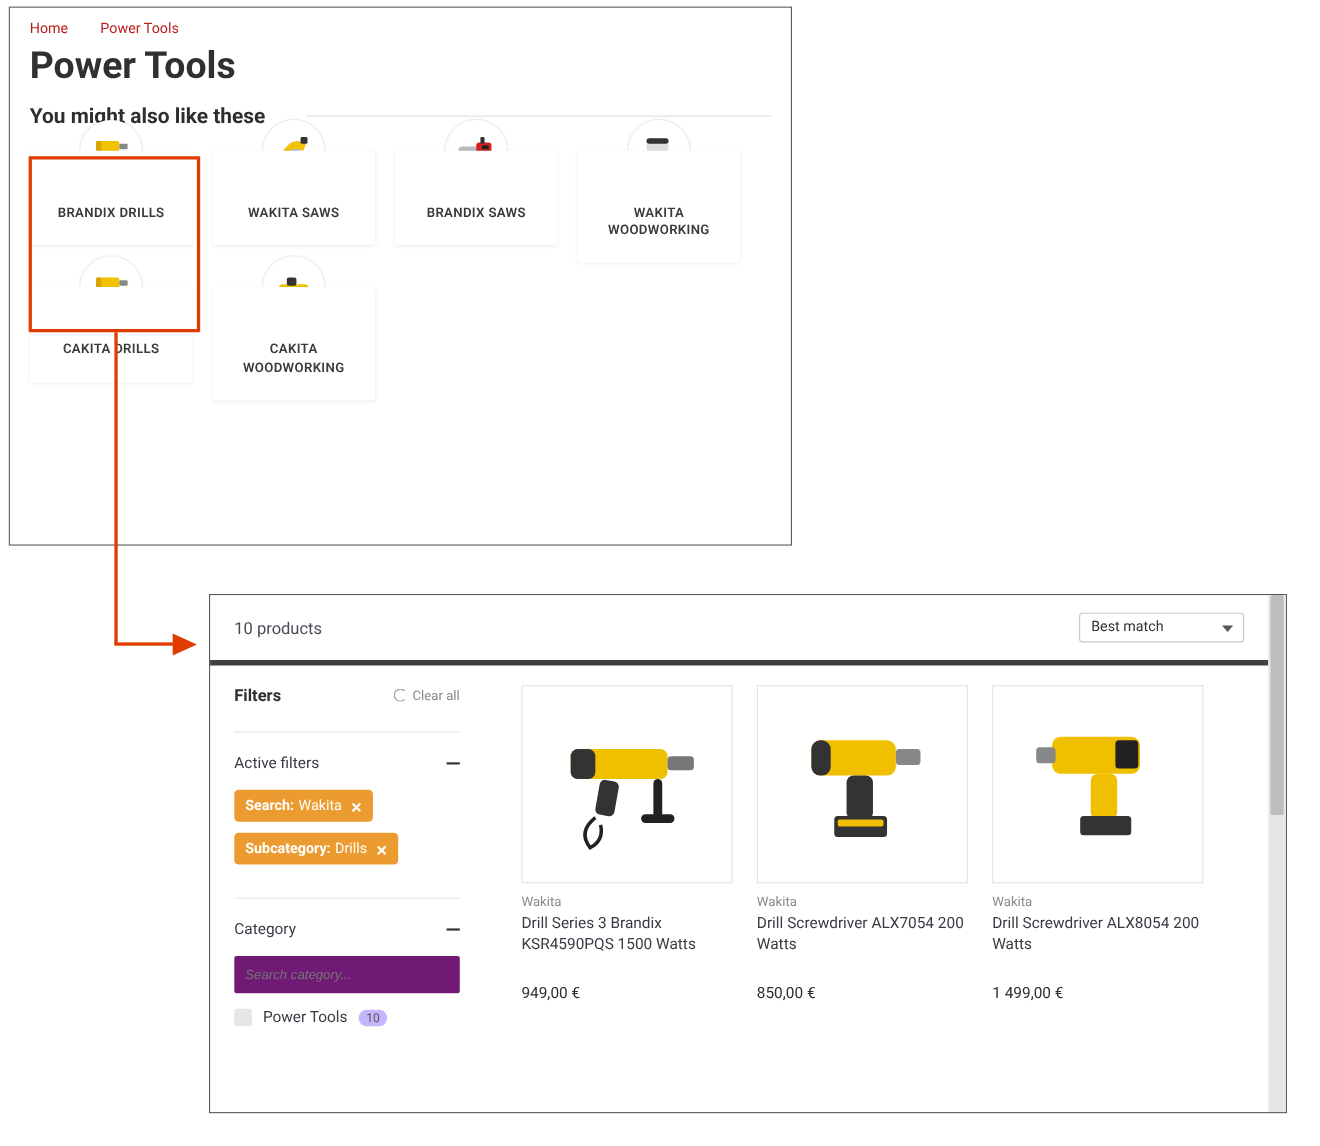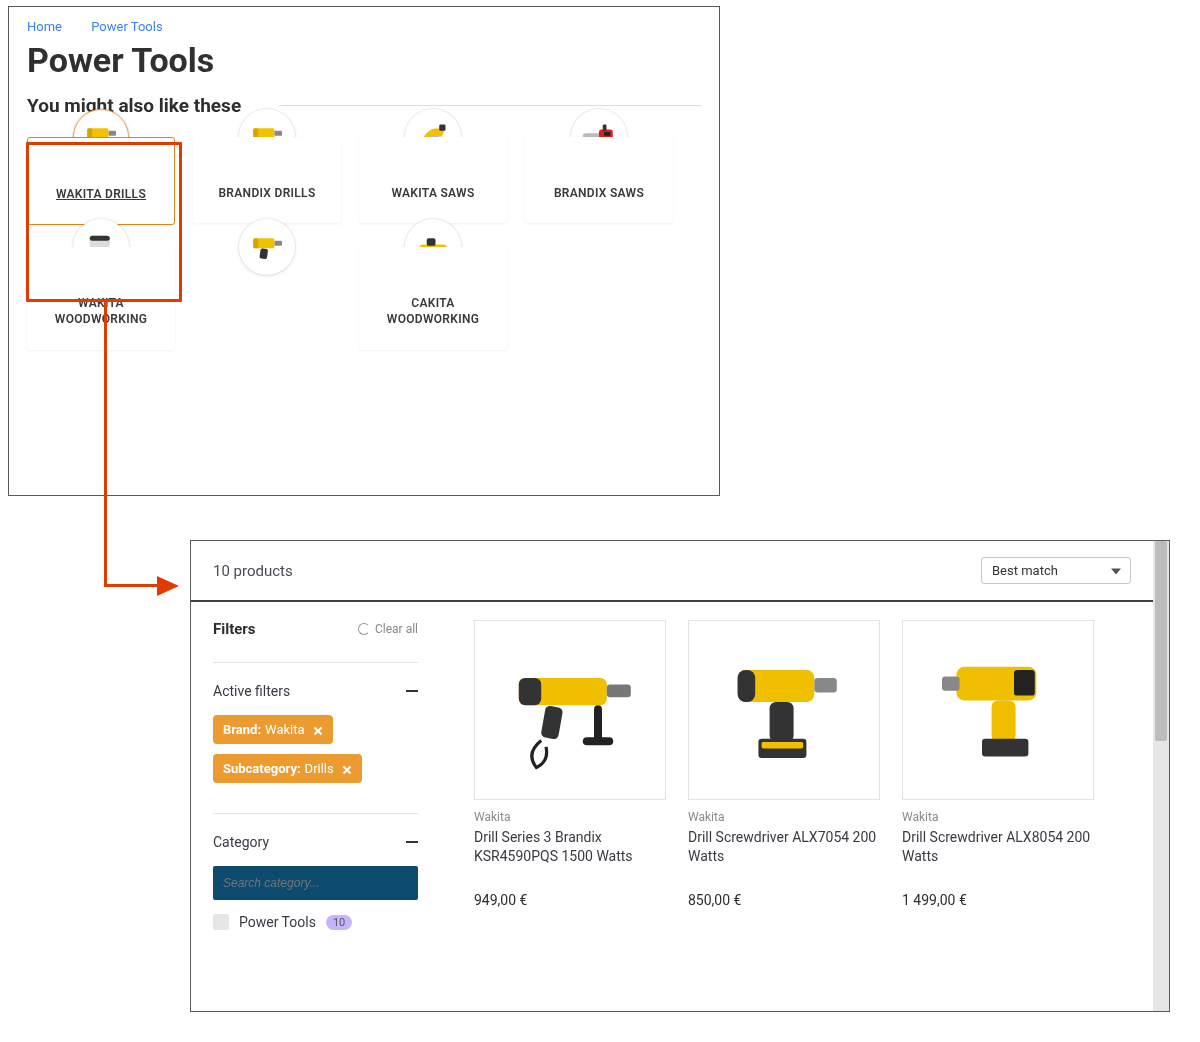--- a/index.html
+++ b/index.html
@@ -18,21 +18,21 @@
       top: 6px;
       left: 8px;
       width: 712px;
       height: 490px;
       border: 1px solid #5a5a5a;
       background: #fff;
       padding: 12px 18px 18px 18px;
     }
     .breadcrumb {
       font-size: 13px;
-      color: #3b82f6;
+      color: #b91c1c;
       margin-bottom: 6px;
     }
     .breadcrumb span { margin-right: 26px; }
     .page-title {
       font-size: 34px;
       font-weight: 700;
       color: #303030;
       margin-bottom: 14px;
     }
     .subheading-row {
@@ -161,21 +161,21 @@
 
     .panel2-content {
       padding-right: 16px;
     }
 
     .p2-topbar {
       display: flex;
       align-items: center;
       justify-content: space-between;
       padding: 16px 22px 16px 22px;
-      border-bottom: 2px solid #404040;
+      border-bottom: 5px solid #404040;
     }
     .p2-count {
       font-size: 15px;
       color: #4a4a55;
     }
     .p2-sort {
       border: 1px solid #c6c6c6;
       border-radius: 3px;
       padding: 5px 30px 5px 10px;
       font-size: 13px;
@@ -270,21 +270,21 @@
       position: absolute;
       left: 0; top: 50%;
       width: 100%; height: 2px;
       background: #fff;
     }
     .chip .chip-x::before { transform: rotate(45deg); }
     .chip .chip-x::after  { transform: rotate(-45deg); }
 
     .search-cat {
       width: 100%;
-      background: #0c4a6e;
+      background: #701a75;
       border: none;
       padding: 10px 10px;
       font-size: 12px;
       color: #999;
       font-style: italic;
       border-radius: 2px;
       margin-bottom: 14px;
     }
 
     .tree-row {
@@ -431,30 +431,20 @@
 
   <h1 class="page-title">Power Tools</h1>
 
   <div class="subheading-row">
     <div class="subheading">You might also like these</div>
     <div class="subheading-line"></div>
   </div>
 
   <div class="card-grid">
 
-    <div class="card selected">
-      <div class="card-icon-wrap selected">
-        <svg>
-            <use href="#icon-drill"></use>
-          </svg>
-      </div>
-      <div class="card-body">
-        <div class="card-label">WAKITA DRILLS</div>
-      </div>
-    </div>
 
     <div class="card">
       <div class="card-icon-wrap">
         <svg>
             <use href="#icon-drill"></use>
           </svg>
       </div>
       <div class="card-body">
         <div class="card-label">BRANDIX DRILLS</div>
       </div>
@@ -492,20 +482,23 @@
         <div class="card-label">WAKITA WOODWORKING</div>
       </div>
     </div>
 
 
     <div class="card">
       <div class="card-icon-wrap">
         <svg>
             <use href="#icon-drill"></use>
           </svg>
+      </div>
+      <div class="card-body">
+        <div class="card-label">CAKITA DRILLS</div>
       </div>
     </div>
 
     <div class="card">
       <div class="card-icon-wrap">
         <svg>
             <use href="#icon-planer"></use>
           </svg>
       </div>
       <div class="card-body">
@@ -547,21 +540,21 @@
 
         <div class="divider-line"></div>
 
         <div class="section-head">
           <div class="section-title">Active filters</div>
           <div class="minus-icon"></div>
         </div>
 
         <div>
           <div class="chip">
-            <span class="chip-key">Brand:</span>
+            <span class="chip-key">Search:</span>
             <span>Wakita</span>
             <span class="chip-x"></span>
           </div>
           <br>
           <div class="chip">
             <span class="chip-key">Subcategory:</span>
             <span>Drills</span>
             <span class="chip-x"></span>
           </div>
         </div>

